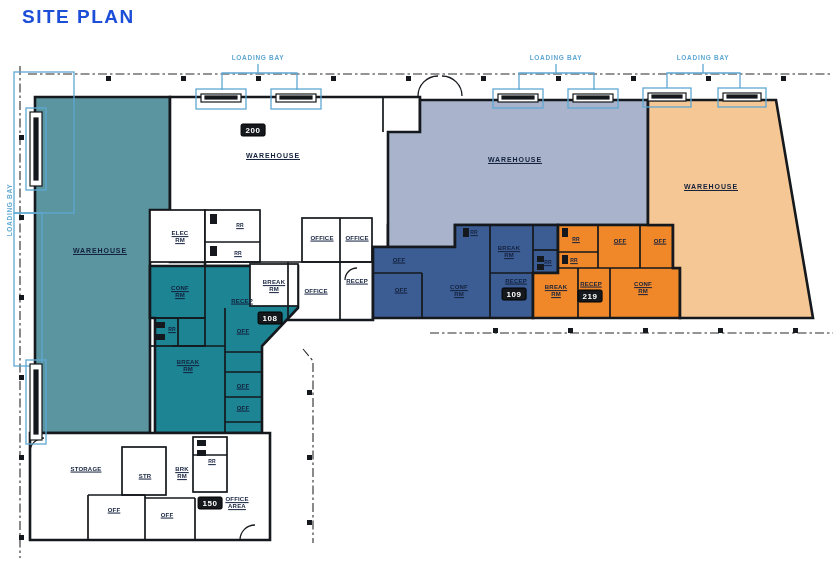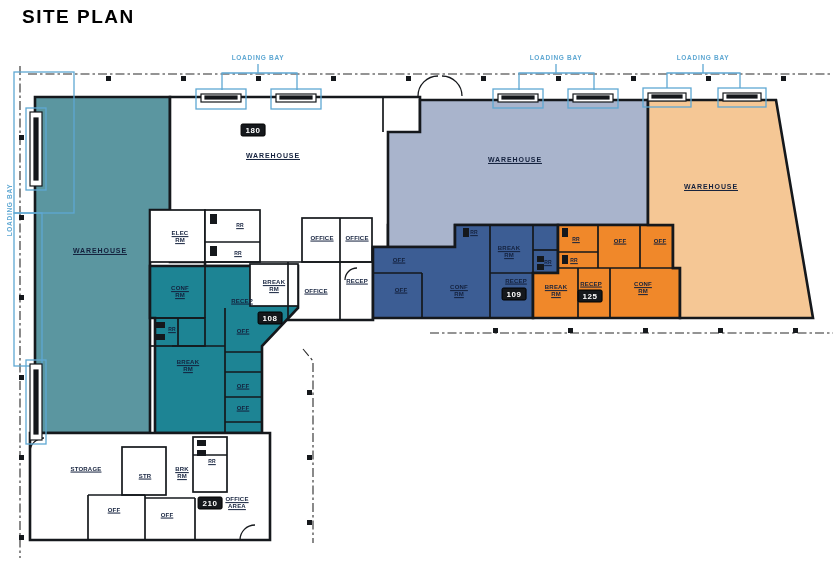--- a/index.html
+++ b/index.html
@@ -19,21 +19,21 @@
          letter-spacing:.5px;}
   .bay{position:absolute;transform:translate(-50%,-50%);font-weight:bold;font-size:6.5px;
        letter-spacing:.7px;white-space:nowrap;}
   .bay.rot{transform:translate(-50%,-50%) rotate(-90deg);}
 </style>
 </head>
 <body>
 
 <div id="canvas">
 
-  <div id="page-title" style="color: #000000;">SITE PLAN</div>
+  <div id="page-title" style="color: #1d4ed8;">SITE PLAN</div>
 
   <svg id="plan-svg" width="835" height="588" viewBox="0 0 835 588">
 
     <g stroke="#15181c" stroke-width="2.6" stroke-linejoin="miter">
       <polygon points="35,97 170,97 170,210 150,210 150,433 35,433" style="fill: rgb(91, 150, 160);"></polygon>
       <polygon fill="#ffffff" points="170,97 420,97 420,225 388,225 388,247 373,247 373,320 285,320 285,305 250,305 250,266 205,266 205,262 170,262"></polygon>
       <polygon points="150,266 298,266 298,308 262,346 262,433 155,433 155,318 150,318" style="fill: rgb(29, 132, 148);"></polygon>
       <polygon points="420,100 648,100 648,225 455,225 455,247 388,247 388,132 420,132" style="fill: rgb(169, 180, 204);"></polygon>
       <polygon points="373,247 455,247 455,225 558,225 558,273 533,273 533,318 373,318" style="fill: rgb(60, 93, 148);"></polygon>
       <polygon points="558,225 673,225 673,268 680,268 680,318 533,318 533,273 558,273" style="fill: rgb(240, 136, 42);"></polygon>
@@ -191,25 +191,25 @@
     <div class="bay" style="left: 258px; top: 57px; color: rgb(95, 168, 211);">LOADING BAY</div>
     <div class="bay" style="left: 556px; top: 57px; color: rgb(95, 168, 211);">LOADING BAY</div>
     <div class="bay" style="left: 703px; top: 57px; color: rgb(95, 168, 211);">LOADING BAY</div>
     <div class="bay rot" style="left: 9px; top: 210px; color: rgb(95, 168, 211);">LOADING BAY</div>
 
     <div class="lbl wh" style="left:100px;top:251px">WAREHOUSE</div>
     <div class="lbl wh" style="left:273px;top:156px">WAREHOUSE</div>
     <div class="lbl wh" style="left:515px;top:160px">WAREHOUSE</div>
     <div class="lbl wh" style="left:711px;top:187px">WAREHOUSE</div>
 
-    <div class="badge" style="left:253px;top:130px">180</div>
+    <div class="badge" style="left:253px;top:130px">200</div>
     <div class="badge" style="left:270px;top:318px">108</div>
     <div class="badge" style="left:514px;top:294px">109</div>
-    <div class="badge" style="left:590px;top:296px">125</div>
-    <div class="badge" style="left:210px;top:503px">210</div>
+    <div class="badge" style="left:590px;top:296px">219</div>
+    <div class="badge" style="left:210px;top:503px">150</div>
 
     <div class="lbl" style="left:180px;top:237px">ELEC
 RM</div>
     <div class="lbl tiny" style="left:240px;top:226px">RR</div>
     <div class="lbl tiny" style="left:238px;top:254px">RR</div>
     <div class="lbl" style="left:322px;top:238px">OFFICE</div>
     <div class="lbl" style="left:357px;top:238px">OFFICE</div>
     <div class="lbl" style="left:316px;top:291px">OFFICE</div>
     <div class="lbl" style="left:357px;top:281px">RECEP</div>
     <div class="lbl" style="left:274px;top:286px">BREAK

